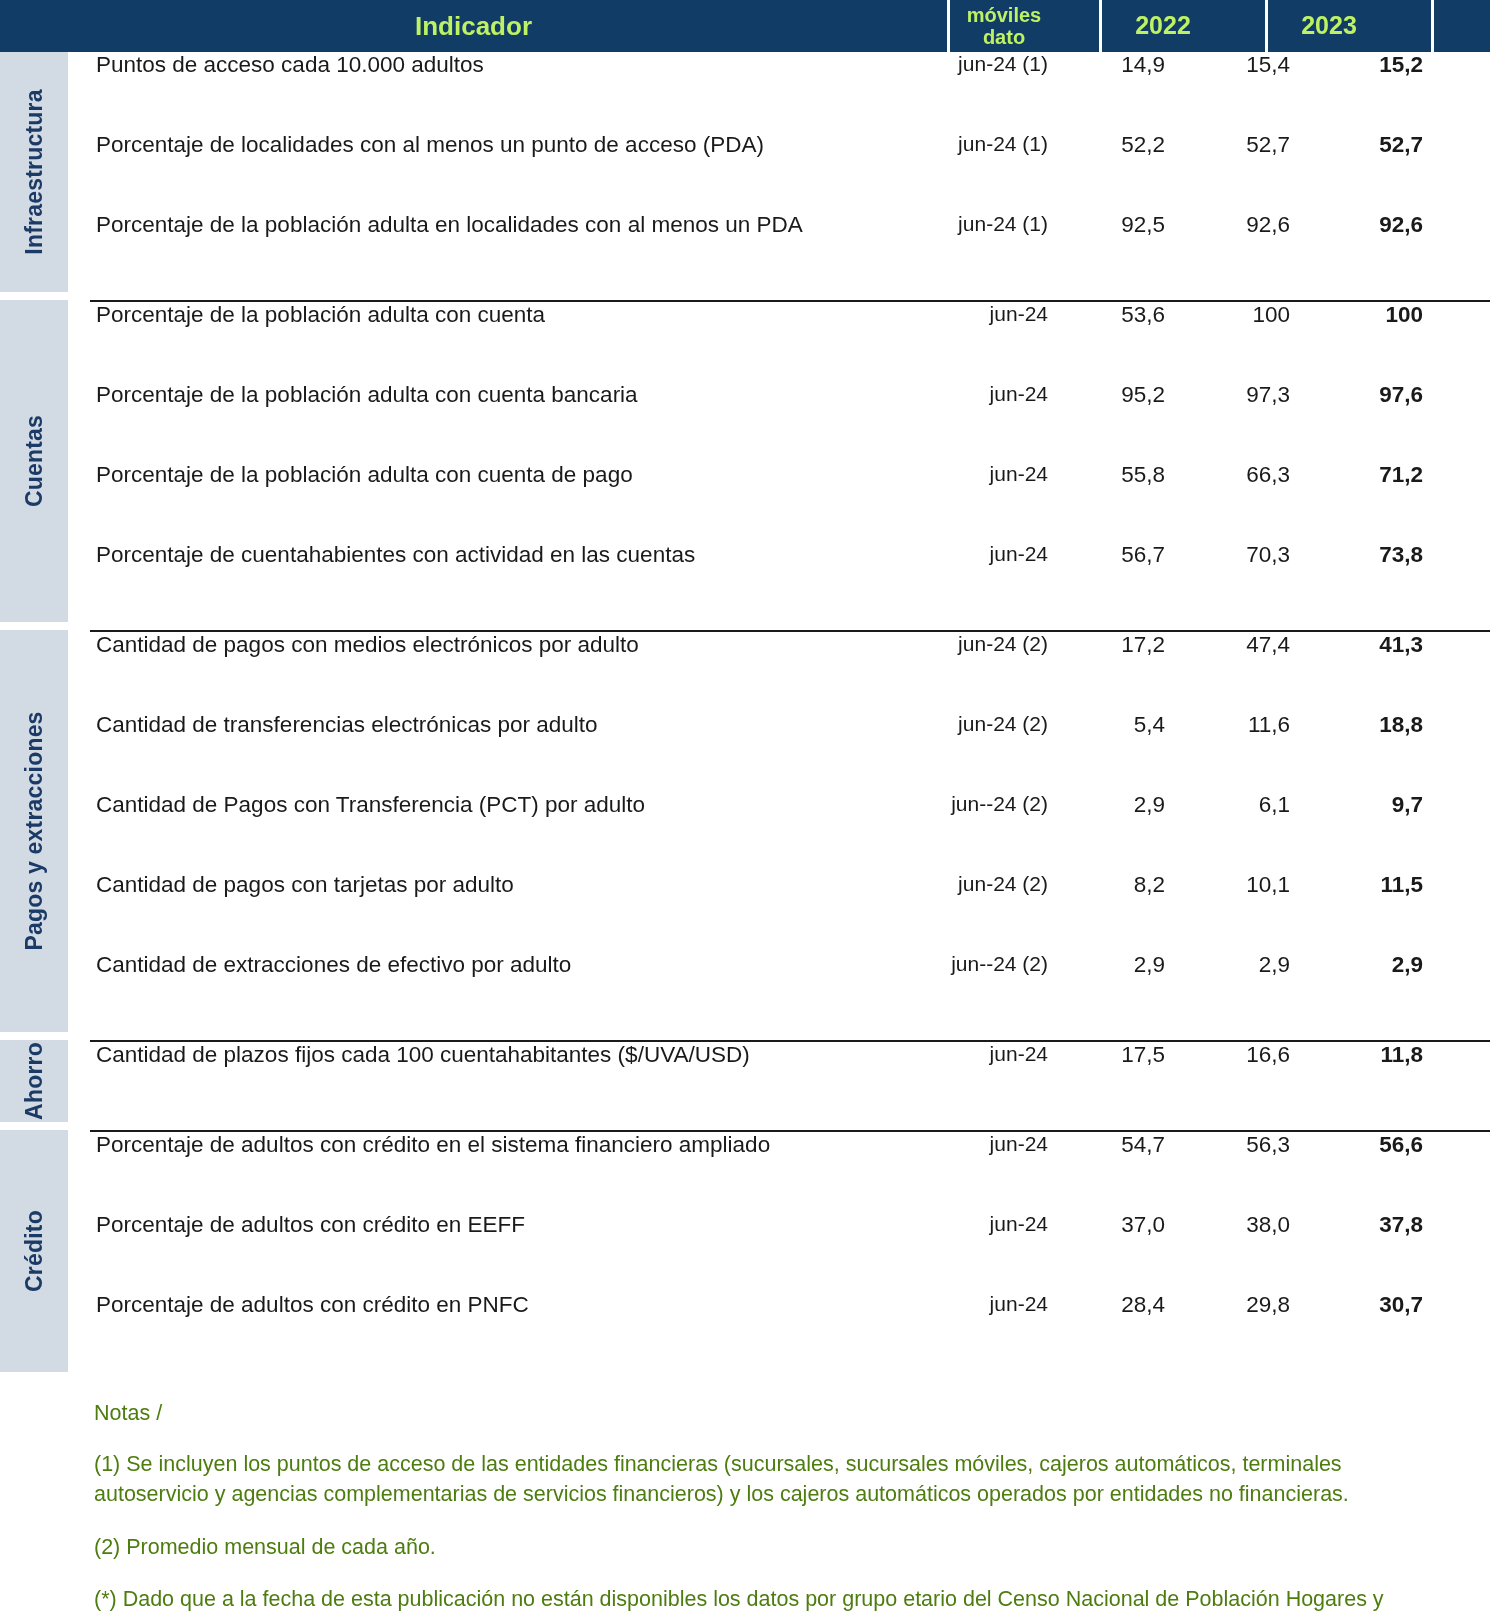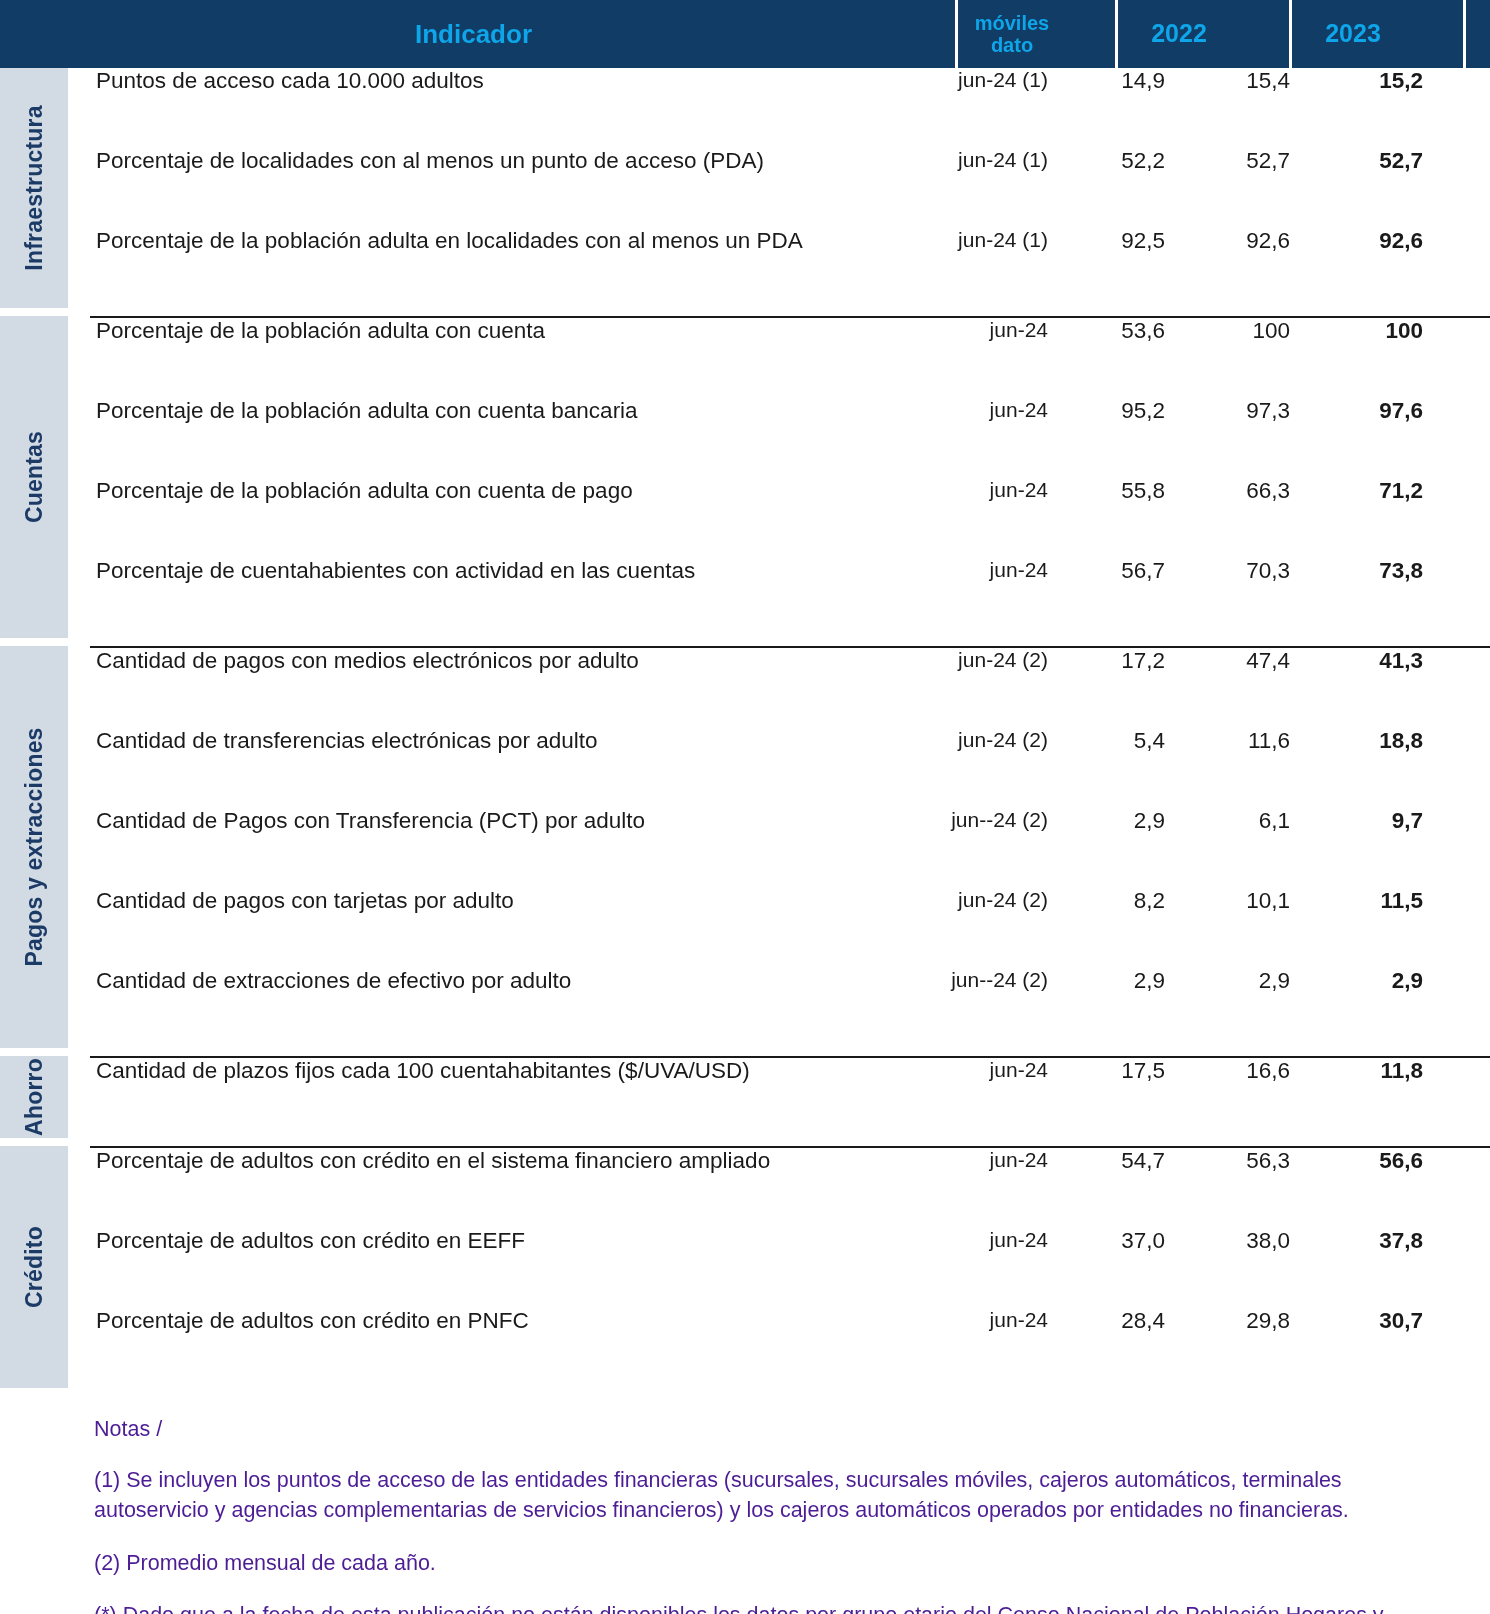--- a/index.html
+++ b/index.html
@@ -11,24 +11,23 @@
     width: 1490px;
     height: 1614px;
     font-family: "Liberation Sans", sans-serif;
     color: #1a1a1a;
     overflow: hidden;
   }
 
   
   .table-header {
     display: flex;
-    height: 68px;
+    height: 52px;
     background: #103c66;
-    color: #0ea5e9;
-    gap: 8px;
+    color: #bef264;
   }
   .th {
     display: flex;
     align-items: center;
     justify-content: center;
     font-weight: bold;
     font-size: 25px;
     border-left: 3px solid #ffffff;
     text-align: center;
     line-height: 1.1;
@@ -110,21 +109,21 @@
 
   
   .notes {
     padding: 26px 0 0 94px;
     width: 1396px;
   }
   .notes p {
     margin: 0 0 22px 0;
     font-size: 21.5px;
     line-height: 1.42;
-    color: #4c1d95;
+    color: #4d7c0f;
   }
   .notes p.tight { margin-bottom: 20px; }
   .notes p.last { margin-bottom: 0; }
 </style>
 </head>
 <body>
 
 <div class="table-header">
   <div class="th indicador">Indicador</div>
   <div class="th ultimo">

